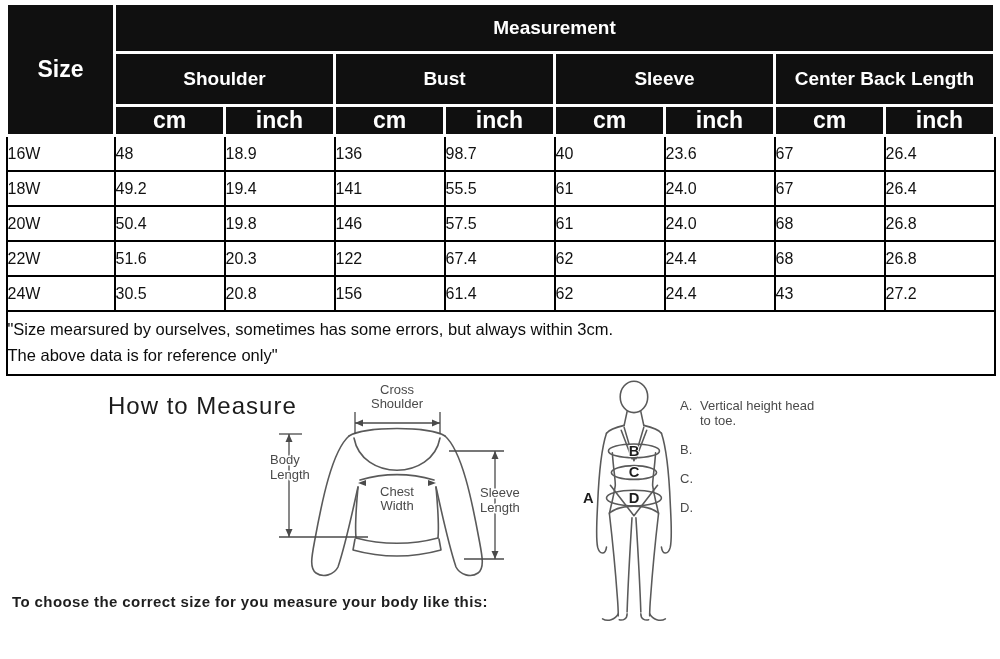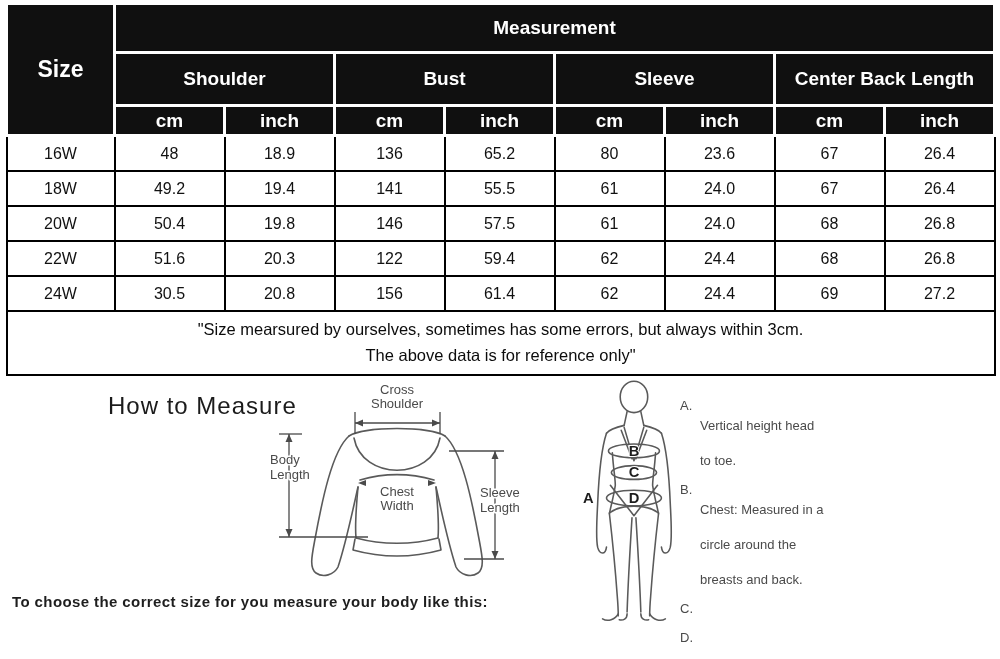--- a/index.html
+++ b/index.html
@@ -15,24 +15,24 @@
   }
   table.size-chart col.c-size { width:108px; }
   table.size-chart col.c-val  { width:110px; }
   th {
     background:#101010; color:#ffffff; border:3px solid #ffffff;
     font-weight:bold; text-align:center; vertical-align:middle; padding:0;
   }
   .meas-th  { font-size:19px; height:46px; }
   .size-th  { font-size:23px; }
   .group-th { font-size:19px; height:50px; }
-  .unit-th  { font-size:19px; height:27px;margin-top:18px; }
+  .unit-th  { font-size:23px; height:27px;margin-top:18px; }
   td {
     border:2px solid #000000; background:#ffffff; color:#111111;
-    text-align:center; vertical-align:middle; font-size:16px; height:33px; padding:0;
+    text-align:left; vertical-align:middle; font-size:16px; height:33px; padding:0;
   }
   td.note-td { height:62px; font-size:16.5px; line-height:1.55; color:#0c0c0c; }
 
   
   .measure-section { position:absolute; left:0; top:365px; width:1000px; height:294px; }
   .htm-heading {
     position:absolute; left:108px; top:27px; font-size:24px; color:#1b1b1b;
     letter-spacing:1px;
   }
   .shirt-svg  { position:absolute; left:252px; top:14px; width:290px; height:212px; }
@@ -43,21 +43,21 @@
   .svg-label {
     font-family:"Liberation Sans", sans-serif; font-size:13px; fill:#4a4a4a;
     paint-order:stroke; stroke:#ffffff; stroke-width:3px; stroke-linejoin:round;
   }
   .fig-letter { font-family:"Liberation Sans", sans-serif; font-size:15px; font-weight:bold; fill:#1d1d1d;
     paint-order:stroke; stroke:#ffffff; stroke-width:2px; }
 
   .instructions { position:absolute; left:680px; top:33px; width:195px; }
   .mi { display:flex; margin-bottom:14px; color:#4a4a4a; font-size:13px; line-height:15px; }
   .mi-letter { width:20px; flex:0 0 20px; }
-  .mi-line { display:block; white-space:nowrap;margin-top:20px; }
+  .mi-line { display:block; white-space:nowrap; }
 
   .footer-text {
     position:absolute; left:12px; top:228px; font-size:15px; font-weight:bold;
     color:#1e1e1e; letter-spacing:0.4px;text-align:center;
   }
 </style>
 </head>
 <body>
 
 <table class="size-chart">
@@ -93,22 +93,22 @@
       <th class="unit-th">cm</th>
       <th class="unit-th">inch</th>
     </tr>
   </thead>
   <tbody>
     <tr>
       <td>16W</td>
       <td>48</td>
       <td>18.9</td>
       <td>136</td>
-      <td>65.2</td>
-      <td>80</td>
+      <td>98.7</td>
+      <td>40</td>
       <td>23.6</td>
       <td>67</td>
       <td>26.4</td>
     </tr>
     <tr>
       <td>18W</td>
       <td>49.2</td>
       <td>19.4</td>
       <td>141</td>
       <td>55.5</td>
@@ -126,35 +126,35 @@
       <td>61</td>
       <td>24.0</td>
       <td>68</td>
       <td>26.8</td>
     </tr>
     <tr>
       <td>22W</td>
       <td>51.6</td>
       <td>20.3</td>
       <td>122</td>
-      <td>59.4</td>
+      <td>67.4</td>
       <td>62</td>
       <td>24.4</td>
       <td>68</td>
       <td>26.8</td>
     </tr>
     <tr>
       <td>24W</td>
       <td>30.5</td>
       <td>20.8</td>
       <td>156</td>
       <td>61.4</td>
       <td>62</td>
       <td>24.4</td>
-      <td>69</td>
+      <td>43</td>
       <td>27.2</td>
     </tr>
     <tr>
       <td colspan="9" class="note-td">
         <div>"Size mearsured by ourselves, sometimes has some errors, but always within 3cm.</div>
         <div>The above data is for reference only"</div>
       </td>
     </tr>
   </tbody>
 </table>
@@ -233,25 +233,20 @@
   <div class="instructions">
     <div class="mi">
       <span class="mi-letter">A.</span>
       <span class="mi-lines">
         <span class="mi-line">Vertical height head</span>
         <span class="mi-line">to toe.</span>
       </span>
     </div>
     <div class="mi">
       <span class="mi-letter">B.</span>
-      <span class="mi-lines">
-        <span class="mi-line">Chest: Measured in a</span>
-        <span class="mi-line">circle around the</span>
-        <span class="mi-line">breasts and back.</span>
-      </span>
     </div>
     <div class="mi">
       <span class="mi-letter">C.</span>
     </div>
     <div class="mi">
       <span class="mi-letter">D.</span>
     </div>
   </div>
 
   <div class="footer-text">To choose the correct size for you measure your body like this:</div>

